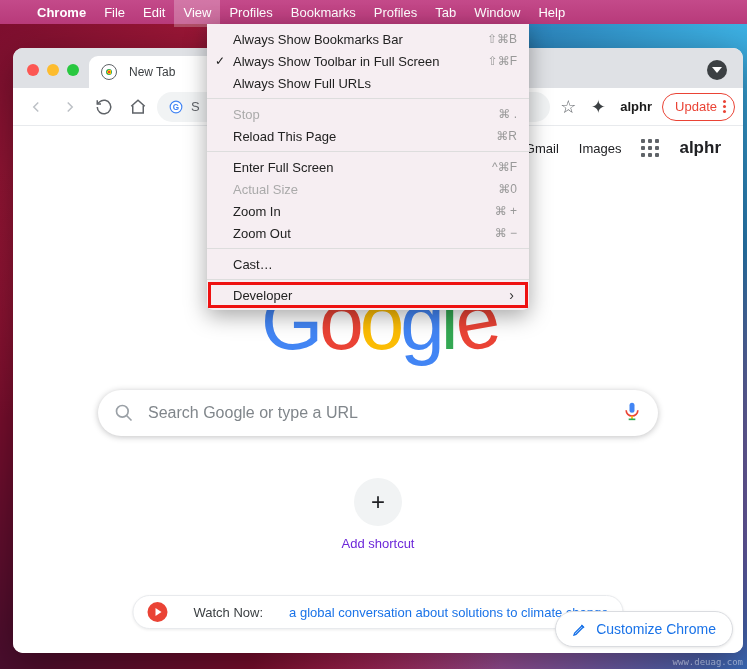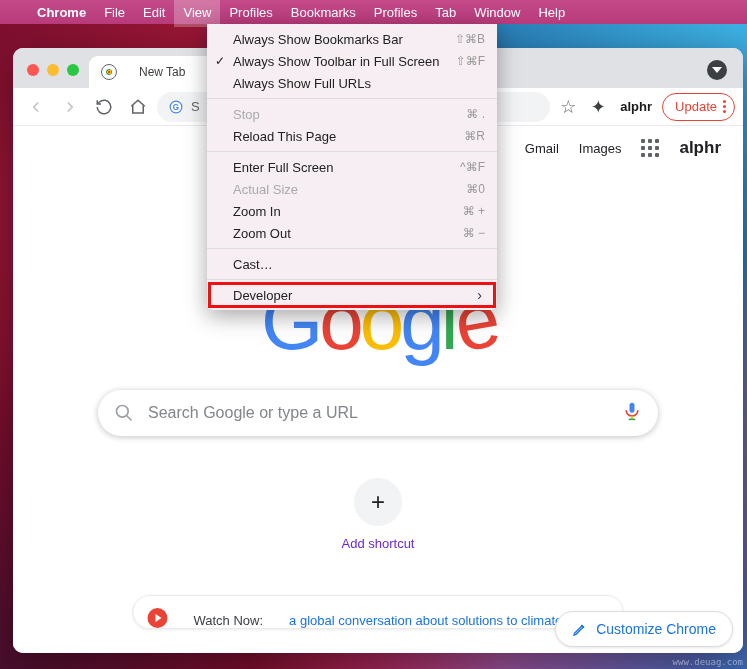--- a/index.html
+++ b/index.html
@@ -13,39 +13,39 @@
 }
 
 
 .menubar { position:relative; height:24px; background:linear-gradient(180deg,#c44a8a 0%,#b83a7a 100%); display:flex; align-items:center; padding:0 14px; color:#fff; font-size:13px; font-weight:500; z-index:100; }
 .apple { margin-right:14px; font-size:14px; }
 .mb-item { padding:0 9px; height:30px; display:flex; align-items:center; cursor:default; }
 .mb-item.active { background:rgba(255,255,255,0.25); }
 .mb-item.app { font-weight:700; }
 
 
-.dropdown { position:absolute; left:207px; top:24px; width:290px; background:#f6eef2; border-radius:0 0 6px 6px; box-shadow:0 6px 22px rgba(0,0,0,.35); padding:4px 0; z-index:200; font-size:13px; color:#222; }
+.dropdown { position:absolute; left:207px; top:24px; width:322px; background:#f6eef2; border-radius:0 0 6px 6px; box-shadow:0 6px 22px rgba(0,0,0,.35); padding:4px 0; z-index:200; font-size:13px; color:#222; }
 .dd-item { display:flex; align-items:center; height:22px; padding:0 12px 0 26px; position:relative; }
 .dd-item .check { position:absolute; left:8px; font-size:12px; }
 .dd-item .label { flex:1; }
 .dd-item .sc { color:#999; font-size:12px; letter-spacing:0; }
 .dd-item .chev { color:#333; font-size:14px; margin-left:auto; }
 .dd-item.disabled .label { color:#aaa; }
 .dd-sep { height:1px; background:#ddd; margin:4px 0; }
 .dd-item.boxed { outline:3px solid #e11; outline-offset:-1px; margin:0 3px; padding-left:23px; }
 
 
 .chrome { position:absolute; left:13px; top:48px; right:4px; bottom:16px; background:#fff; border-radius:10px; box-shadow:0 10px 40px rgba(0,0,0,.4); display:flex; flex-direction:column; overflow:hidden; }
 
 
 .tabstrip { height:40px; background:#dfe1e5; display:flex; align-items:end; padding:0 10px; position:relative; }
 .traffic { display:flex; gap:8px; align-items:center; margin:0 10px 12px 4px; }
 .tl { width:12px; height:12px; border-radius:50%; }
 .tl.r{background:#fc5753;} .tl.y{background:#fdbc2e;} .tl.g{background:#29c840;}
-.tab { background:#fff; height:32px; border-radius:9px 9px 0 0; display:flex; align-items:center; padding:0 12px; gap:22px; font-size:12px; color:#3c4043; min-width:180px; }
+.tab { background:#fff; height:32px; border-radius:9px 9px 0 0; display:flex; align-items:center; padding:0 12px; gap:12px; font-size:12px; color:#3c4043; min-width:180px; }
 .tab .favicon { width:16px; height:16px; border-radius:50%; border:1.5px solid #5f6368; display:flex; align-items:center; justify-content:center; }
 .tab .favicon::after{content:"";width:6px;height:6px;background:radial-gradient(circle,#ea4335 0 25%,#fbbc04 25% 50%,#34a853 50% 75%,#4285f4 75% 100%);border-radius:50%;}
 .ext-buttons { margin-left:auto; margin-bottom:8px; margin-right:6px; }
 .ext-circle { width:20px; height:20px; border-radius:50%; background:#3c4043; display:flex; align-items:center; justify-content:center; }
 .ext-circle::after{content:"";width:0;height:0;border-left:5px solid transparent;border-right:5px solid transparent;border-top:6px solid #fff;}
 
 
 .toolbar { height:38px; background:#fff; border-bottom:1px solid #e8eaed; display:flex; align-items:center; padding:0 8px; gap:4px; }
 .tbtn { width:30px; height:30px; display:flex; align-items:center; justify-content:center; color:#5f6368; border-radius:50%; }
 .tbtn svg { width:18px; height:18px; }
@@ -71,21 +71,21 @@
 
 .searchbox { margin-top:22px; width:560px; height:46px; border-radius:23px; box-shadow:0 1px 6px rgba(32,33,36,.28); display:flex; align-items:center; padding:0 16px; gap:14px; background:#fff;}
 .searchbox .mag{color:#9aa0a6;}
 .searchbox .ph { flex:1; color:#80868b; font-size:16px; }
 .searchbox .mic svg{width:20px;height:20px;}
 
 .shortcut { margin-top:42px; display:flex; flex-direction:column; align-items:center; gap:10px; }
 .shortcut .circ { width:48px; height:48px; border-radius:50%; background:#f1f3f4; display:flex; align-items:center; justify-content:center; font-size:24px; color:#202124;}
 .shortcut .lbl { font-size:13px; color:#6d28d9;}
 
-.banner { position:absolute; bottom:24px; left:50%; transform:translateX(-50%); background:#fff; border:1px solid #e8eaed; border-radius:18px; height:34px; display:flex; align-items:flex-end; padding:0 14px; gap:26px; font-size:13px; box-shadow:0 1px 3px rgba(0,0,0,.08); white-space:nowrap; max-width:560px;}
+.banner { position:absolute; bottom:24px; left:50%; transform:translateX(-50%); background:#fff; border:1px solid #e8eaed; border-radius:18px; height:34px; display:flex; align-items:center; padding:0 14px; gap:26px; font-size:13px; box-shadow:0 1px 3px rgba(0,0,0,.08); white-space:nowrap; max-width:560px;}
 .banner .dot { width:20px; height:20px; border-radius:50%; background:#ea4335; display:flex; align-items:center; justify-content:center;}
 .banner .dot::after{content:"";width:0;height:0;border-left:6px solid #fff;border-top:4px solid transparent;border-bottom:4px solid transparent;margin-left:2px;}
 .banner .lead { color:#3c4043; }
 .banner .link { color:#1a73e8; }
 
 .customize { position:absolute; right:10px; bottom:6px; background:#fff; border:1px solid #dadce0; border-radius:18px; height:36px; display:flex; align-items:center; gap:8px; padding:0 16px; font-size:14px; color:#1a73e8; box-shadow:0 1px 3px rgba(0,0,0,.1);}
 .customize svg{width:16px;height:16px;}
 
 .watermark { position:absolute; right:4px; bottom:2px; font-size:9px; color:rgba(255,255,255,.45); z-index:300; font-family:monospace;}
 </style>

